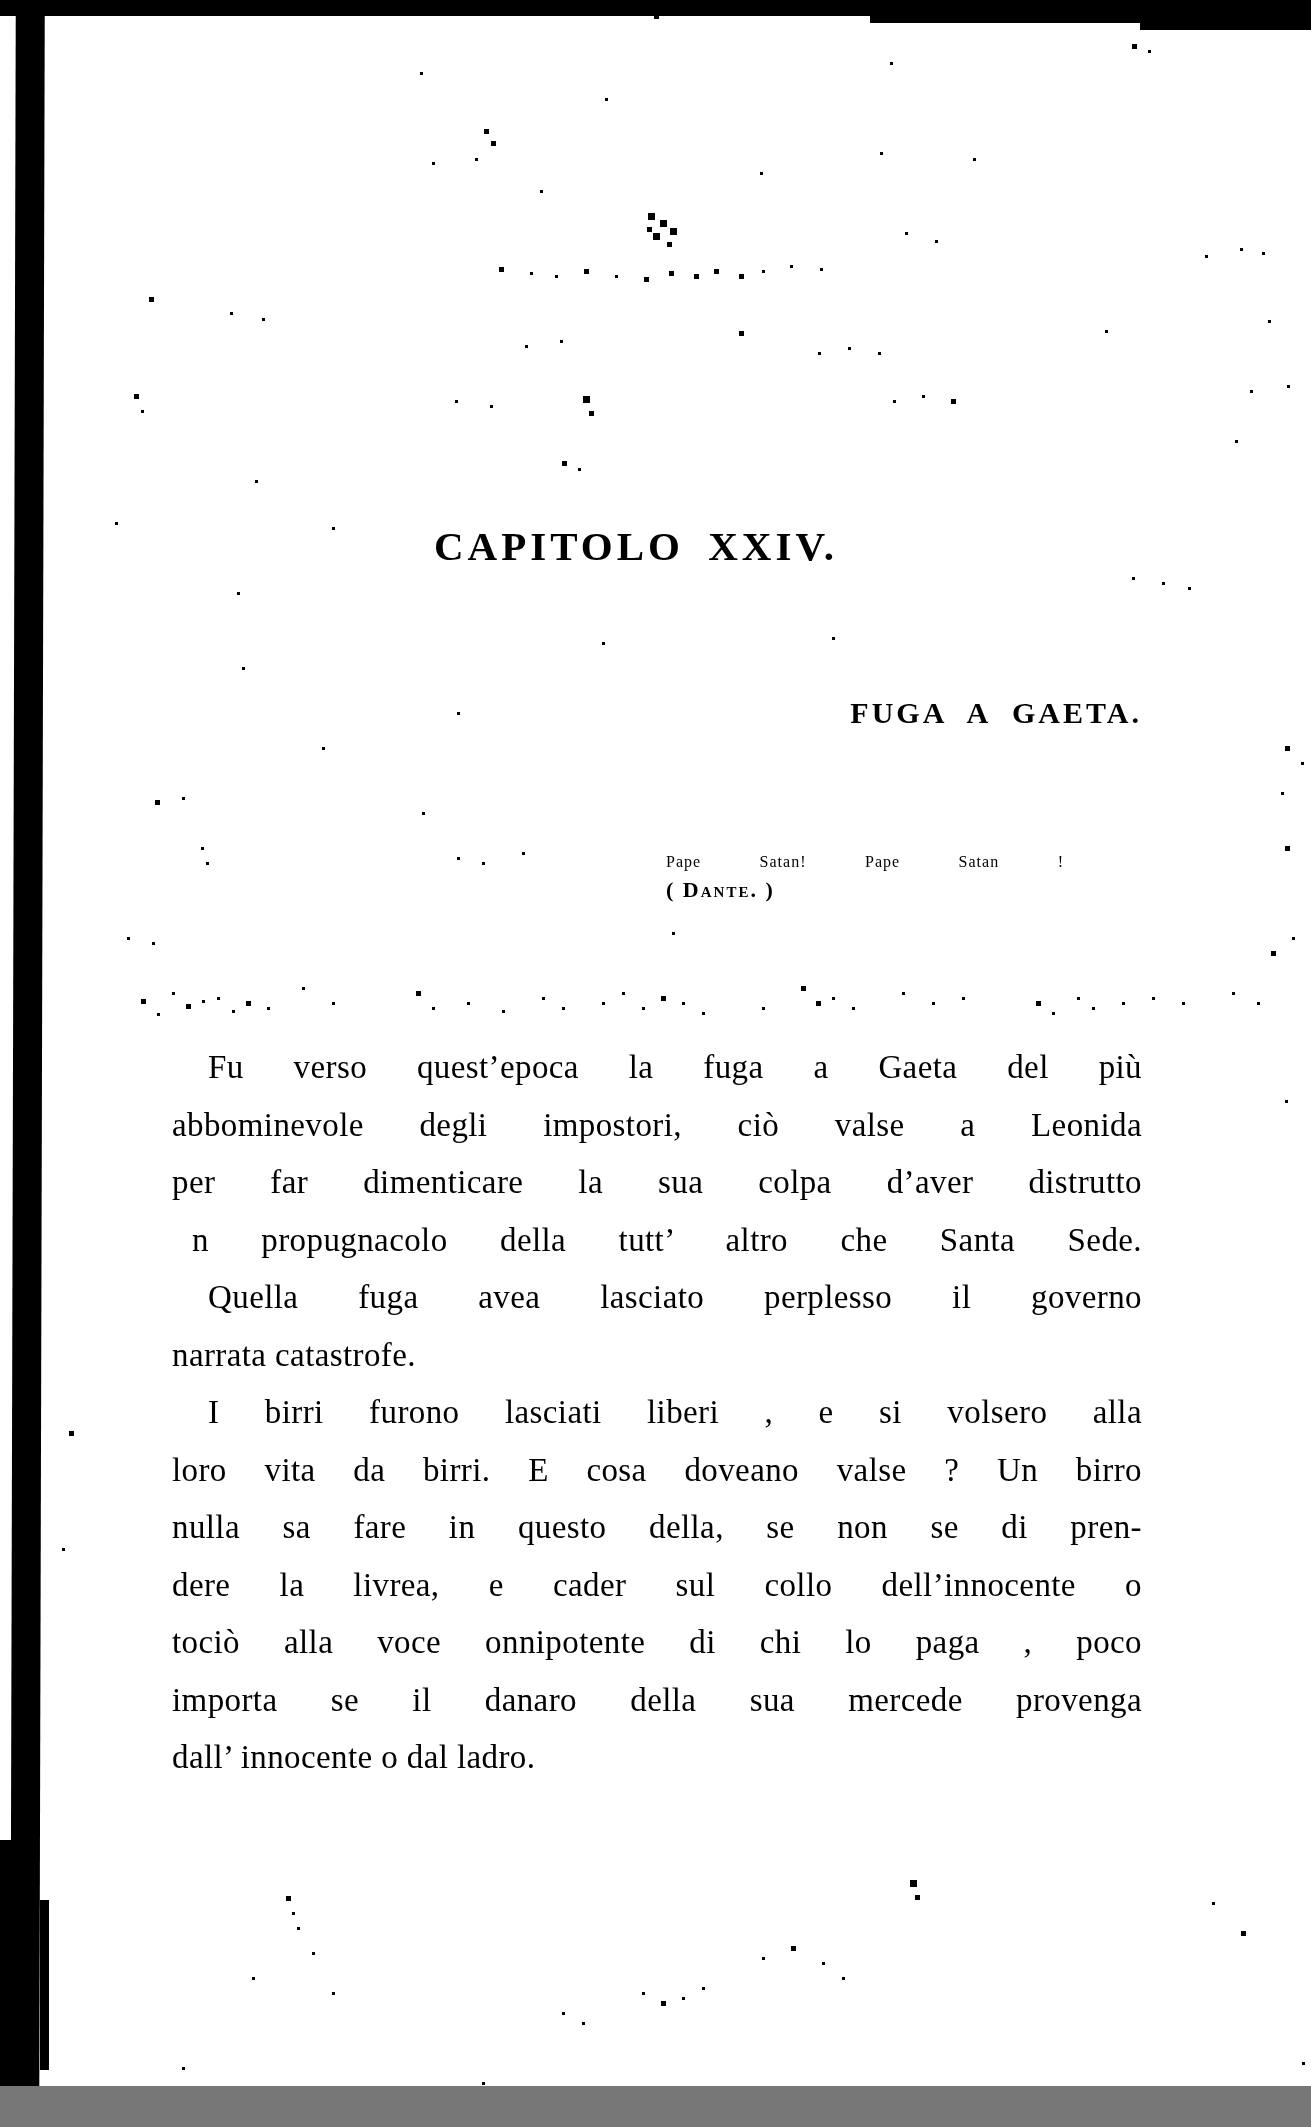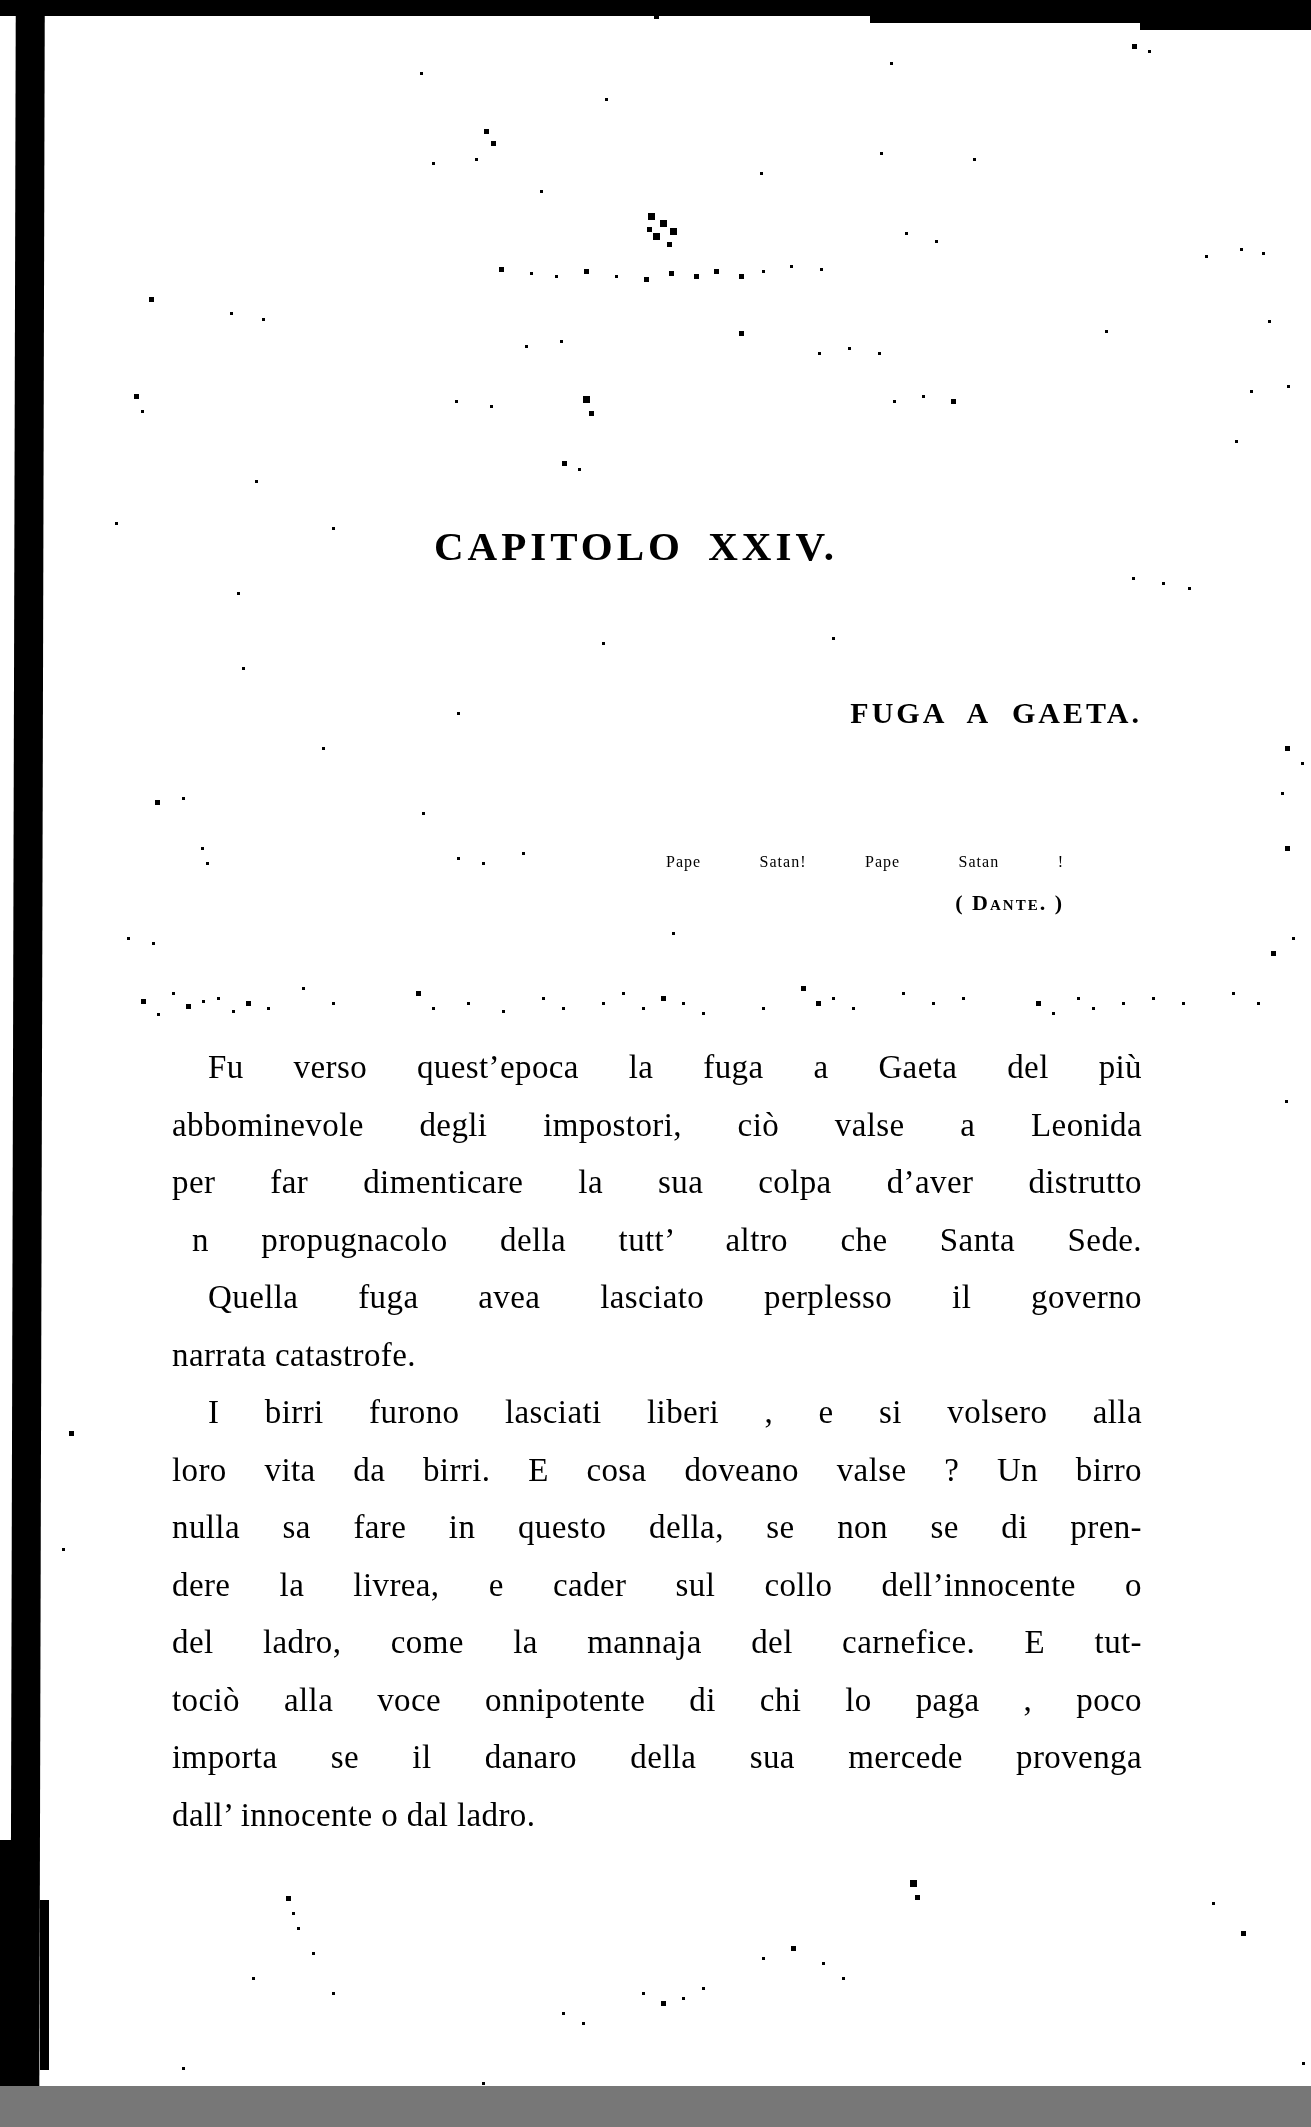--- a/index.html
+++ b/index.html
@@ -76,21 +76,21 @@
     position:absolute;left:130px;top:696px;width:1012px;
     text-align:right;font-size:30px;font-weight:bold;
     letter-spacing:3px;word-spacing:12px;line-height:34px;
   }
   .epigraph{position:absolute;left:666px;top:847px;width:398px;}
   .epigraph-quote{
     font-size:16px;font-weight:normal;letter-spacing:1px;
     text-align:justify;text-align-last:justify;line-height:30px;
   }
   .epigraph-attribution{
-    margin-top:13px;text-align:right;font-size:22px;font-weight:bold;
+    font-size:22px;font-weight:bold;
     font-variant:small-caps;letter-spacing:2px;line-height:26px;
   }
   .body-text{
     position:absolute;left:130px;top:1039px;width:1012px;
     font-size:33px;line-height:57.5px;letter-spacing:0.4px;
   }
   .body-text .line{text-align:justify;white-space:normal;margin-left:42px;}
   .body-text .line.just{text-align-last:justify;}
 </style>
 </head>
@@ -119,19 +119,18 @@
       <div class="line just" style="padding-left: 36px;">Fu verso quest’epoca la fuga a Gaeta del più</div>
       <div class="line just">abbominevole degli impostori, ciò valse a Leonida</div>
       <div class="line just">per far dimenticare la sua colpa d’aver distrutto</div>
       <div class="line just" style="padding-left: 20px;">n propugnacolo della tutt’ altro che Santa Sede.</div>
       <div class="line just" style="padding-left: 36px;">Quella fuga avea lasciato perplesso il governo</div>
       <div class="line">narrata catastrofe.</div>
       <div class="line just" style="padding-left: 36px;">I birri furono lasciati liberi , e si volsero alla</div>
       <div class="line just">loro vita da birri. E cosa doveano valse ? Un birro</div>
       <div class="line just">nulla sa fare in questo della, se non se di pren-</div>
       <div class="line just">dere la livrea, e cader sul collo dell’innocente o</div>
-      <div class="line just">del ladro, come la mannaja del carnefice. E tut-</div>
       <div class="line just">tociò alla voce onnipotente di chi lo paga , poco</div>
       <div class="line just">importa se il danaro della sua mercede provenga</div>
       <div class="line">dall’ innocente o dal ladro.</div>
     </div>
 
 </div>
 
 </body></html>

